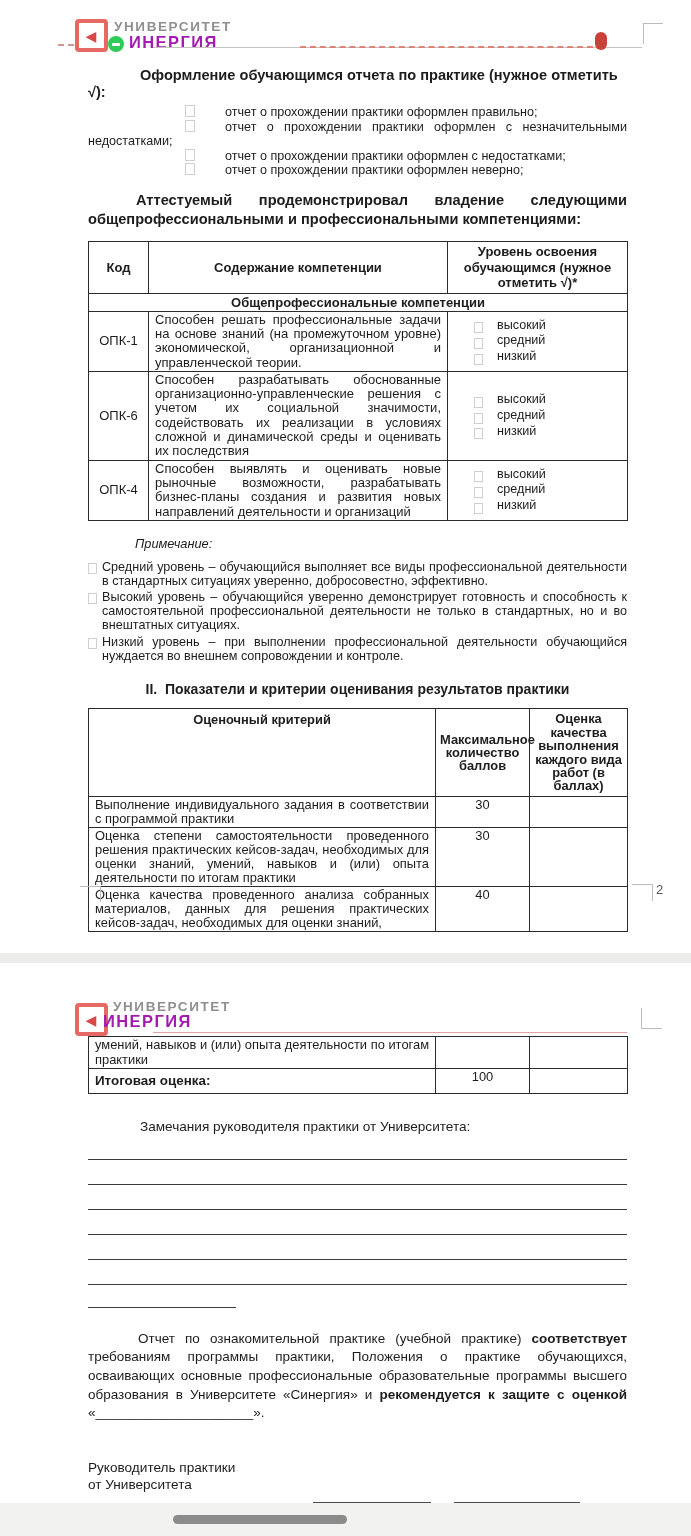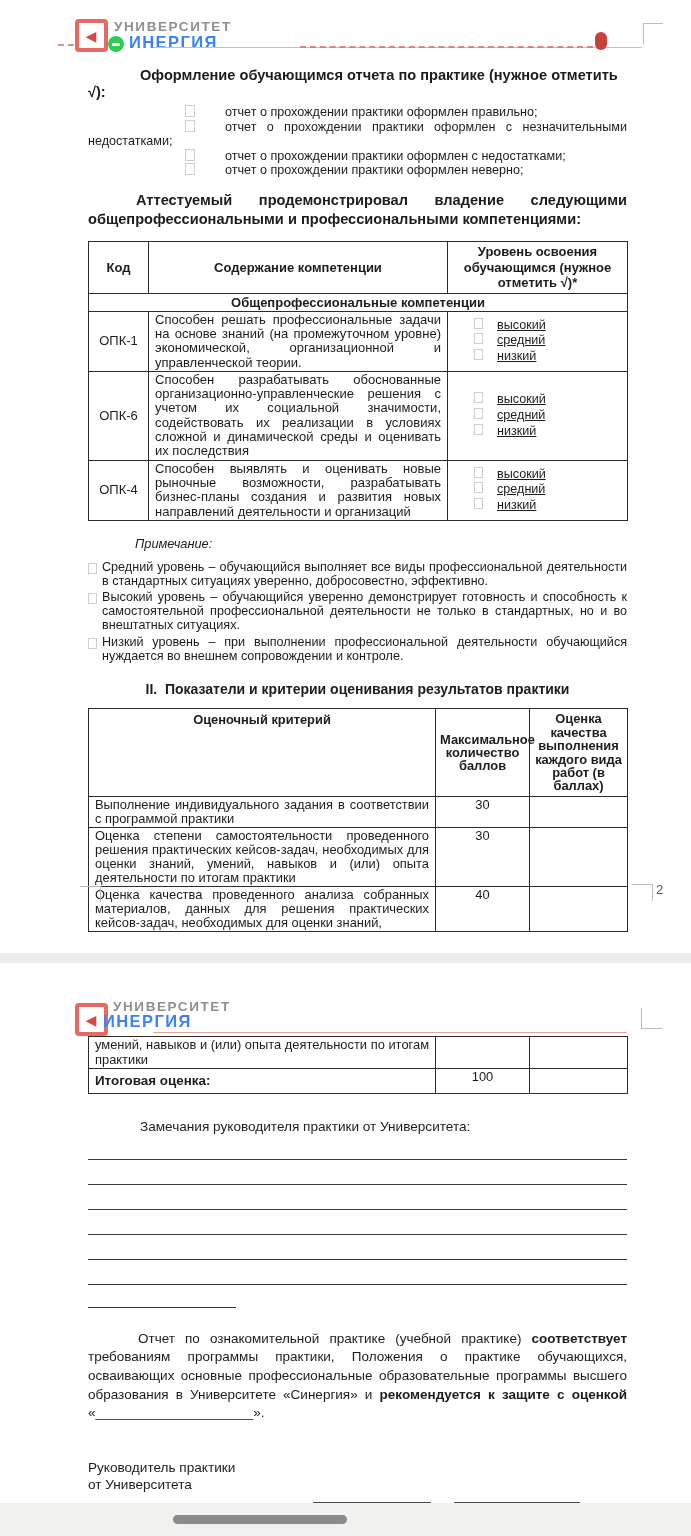--- a/index.html
+++ b/index.html
@@ -13,21 +13,21 @@
   .gap{height:10px;background:#ececea;}
   .p2{height:540px;}
   .footerband{position:relative;height:33px;background:#f2f2f0;}
   .pill{position:absolute;left:173px;top:12px;width:174px;height:9px;border-radius:5px;background:#8b8b8b;}
 
   
   .logo-square{position:absolute;width:25px;height:25px;border:4px solid #e66964;border-radius:4px;
     background:#fff;display:flex;align-items:center;justify-content:center;}
   .logo-arrow{color:#d84848;font-size:14px;line-height:1;margin-left:-1px;font-weight:bold;}
   .logo-top{position:absolute;font-weight:bold;font-size:13.5px;letter-spacing:1.6px;color:#8f8f8f;}
-  .logo-bottom{position:absolute;font-weight:bold;font-size:16.5px;letter-spacing:1.4px;color:#3b82f6;}
+  .logo-bottom{position:absolute;font-weight:bold;font-size:16.5px;letter-spacing:1.4px;color:#a21caf;}
   .badge{position:absolute;width:16px;height:16px;border-radius:50%;background:#2fcc5a;}
   .badge::after{content:"";position:absolute;left:4px;top:7px;width:8px;height:2.5px;background:#fff;border-radius:1px;}
   .uline1{position:absolute;left:153px;top:47px;width:489px;border-top:1.5px solid #c4c0bf;}
   .redline{position:absolute;left:300px;top:46px;width:293px;border-top:2px dashed #dd7468;opacity:.85;}
   .ldash{position:absolute;left:58px;top:44px;width:16px;border-top:2px dashed #d29890;}
   .redpin{position:absolute;left:595px;top:32px;width:12px;height:18px;border-radius:6px;background:#c9423a;}
   .uline2{position:absolute;left:153px;top:69px;width:474px;border-top:1.5px solid #e2a3a0;}
   .crop{position:absolute;border:0 solid #bcbcbc;}
   .crop-tr1{left:643px;top:23px;width:19px;height:20px;border-top-width:1.5px;border-left-width:1.5px;}
   .crop-bl1{left:80px;top:886px;width:20px;height:15px;border-top-width:1.5px;border-right-width:1.5px;}
@@ -48,21 +48,21 @@
   .t1{margin-top:13px;font-size:13px;}
   .t1 th{font-weight:bold;text-align:center;padding:2px 4px;line-height:15.5px;}
   .t1 td{padding:1px 6px;line-height:14.3px;vertical-align:middle;margin-left:28px;}
   .t1 .col-code{width:60px;}
   .t1 .col-content{width:299px;}
   .t1 .col-level{width:180px;}
   .code-cell{text-align:center;font-size:13px;}
   .content-cell{text-align:justify;}
   .group-row th{line-height:15px;padding:1px;}
   .levels-cell{padding-left:26px !important;}
-  .level{display:flex;align-items:flex-start;gap:14px;line-height:15.6px;font-size:12.6px;text-decoration:underline;}
+  .level{display:flex;align-items:flex-end;gap:14px;line-height:15.6px;font-size:12.6px;}
   .level .cbx{width:7px;height:9px;flex:0 0 auto;}
 
   .note-label{margin:15px 0 10px 47px;font-style:italic;font-size:12.8px;}
   .note{position:relative;padding-left:14px;text-align:justify;font-size:12.6px;line-height:13.8px;margin-bottom:3px;}
   .note .cbx{position:absolute;left:0;top:2px;width:7px;height:9px;}
 
   .sec2-title{margin:18px 0 11px 0;text-align:center;font-weight:bold;font-size:14px;white-space:pre-wrap;}
   .t2{font-size:12.9px;}
   .t2 th{font-weight:bold;text-align:center;padding:3px 4px;line-height:13.4px;vertical-align:middle;}
   .t2 th.crit-h{vertical-align:top;padding-top:4px;}

